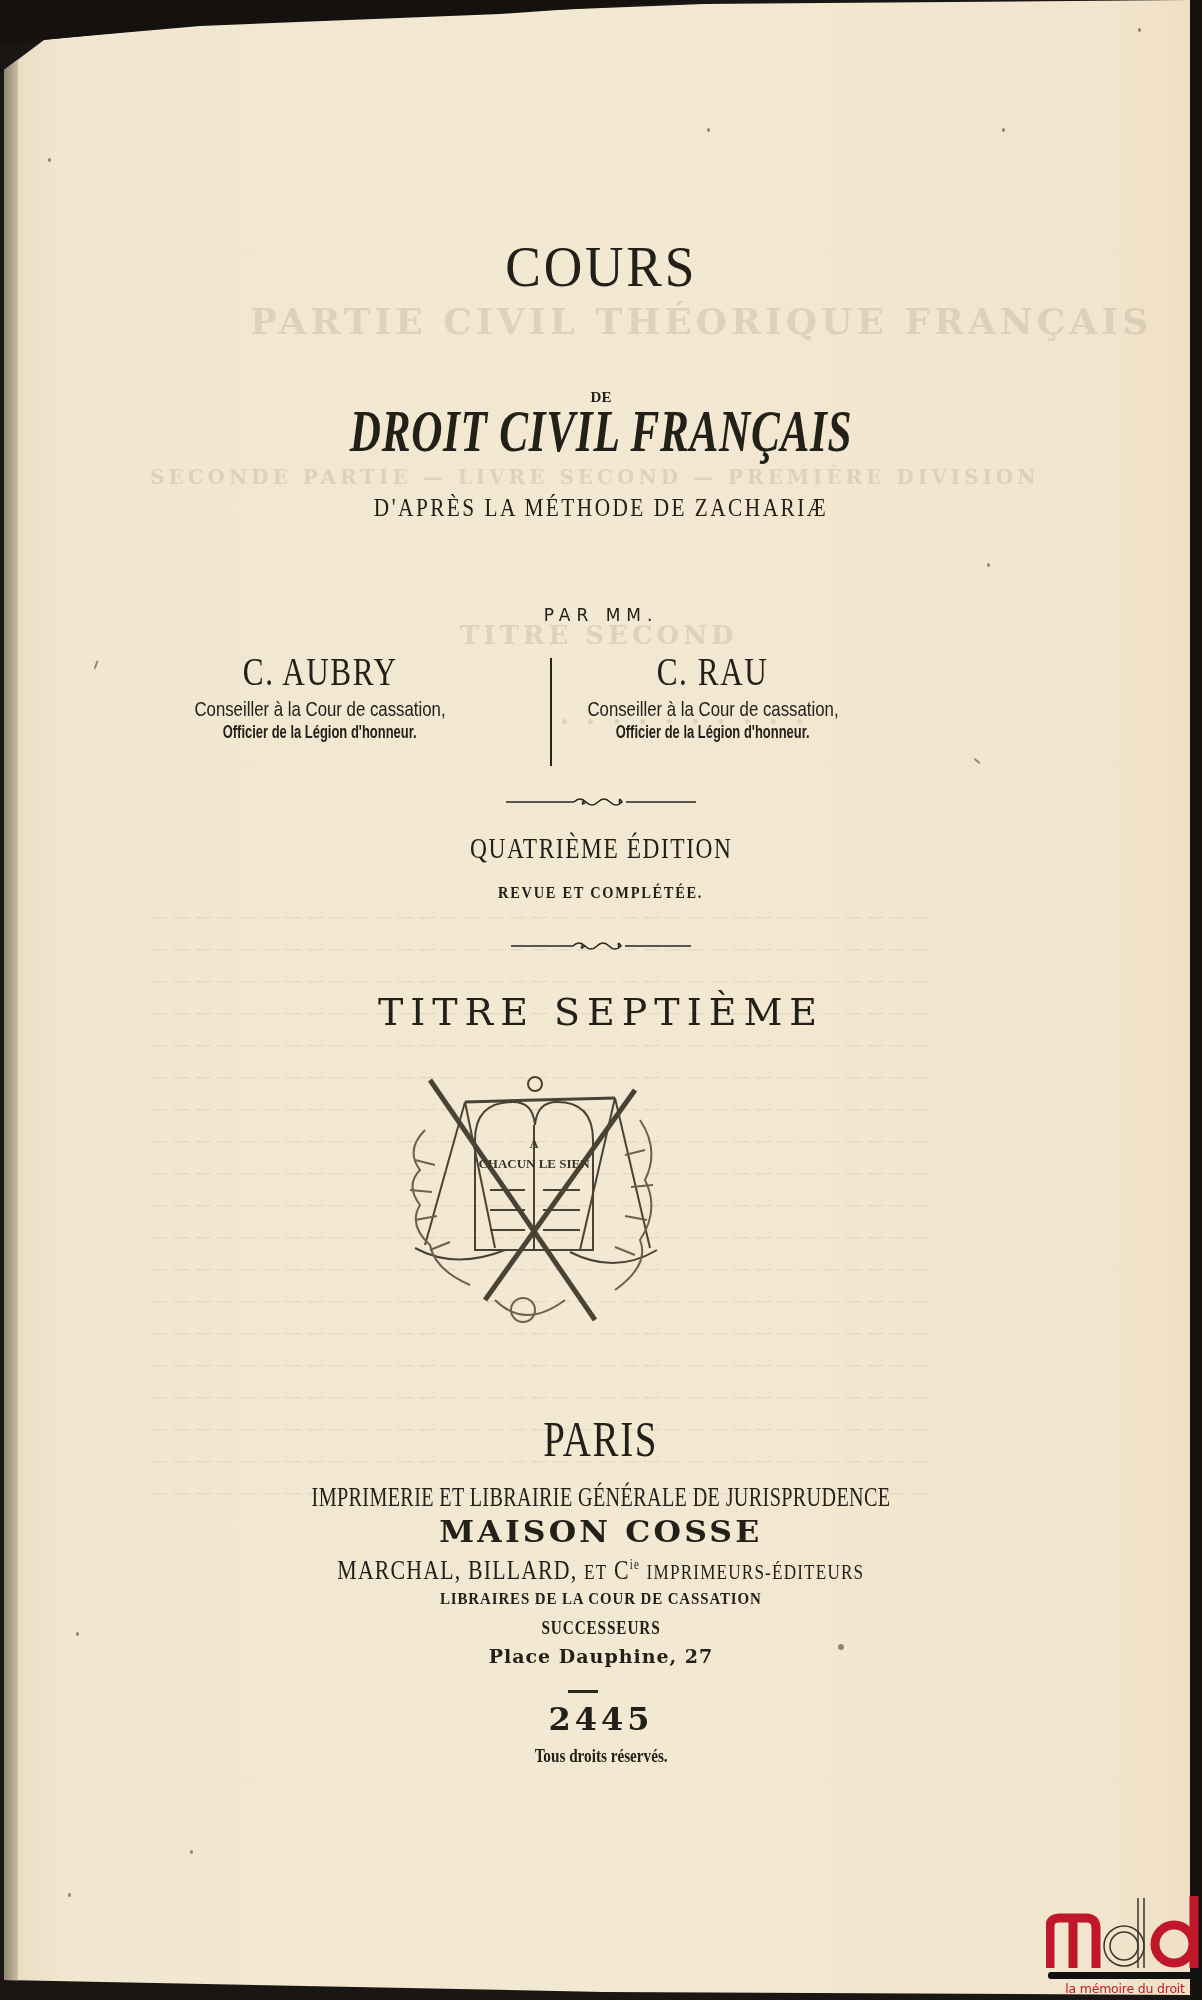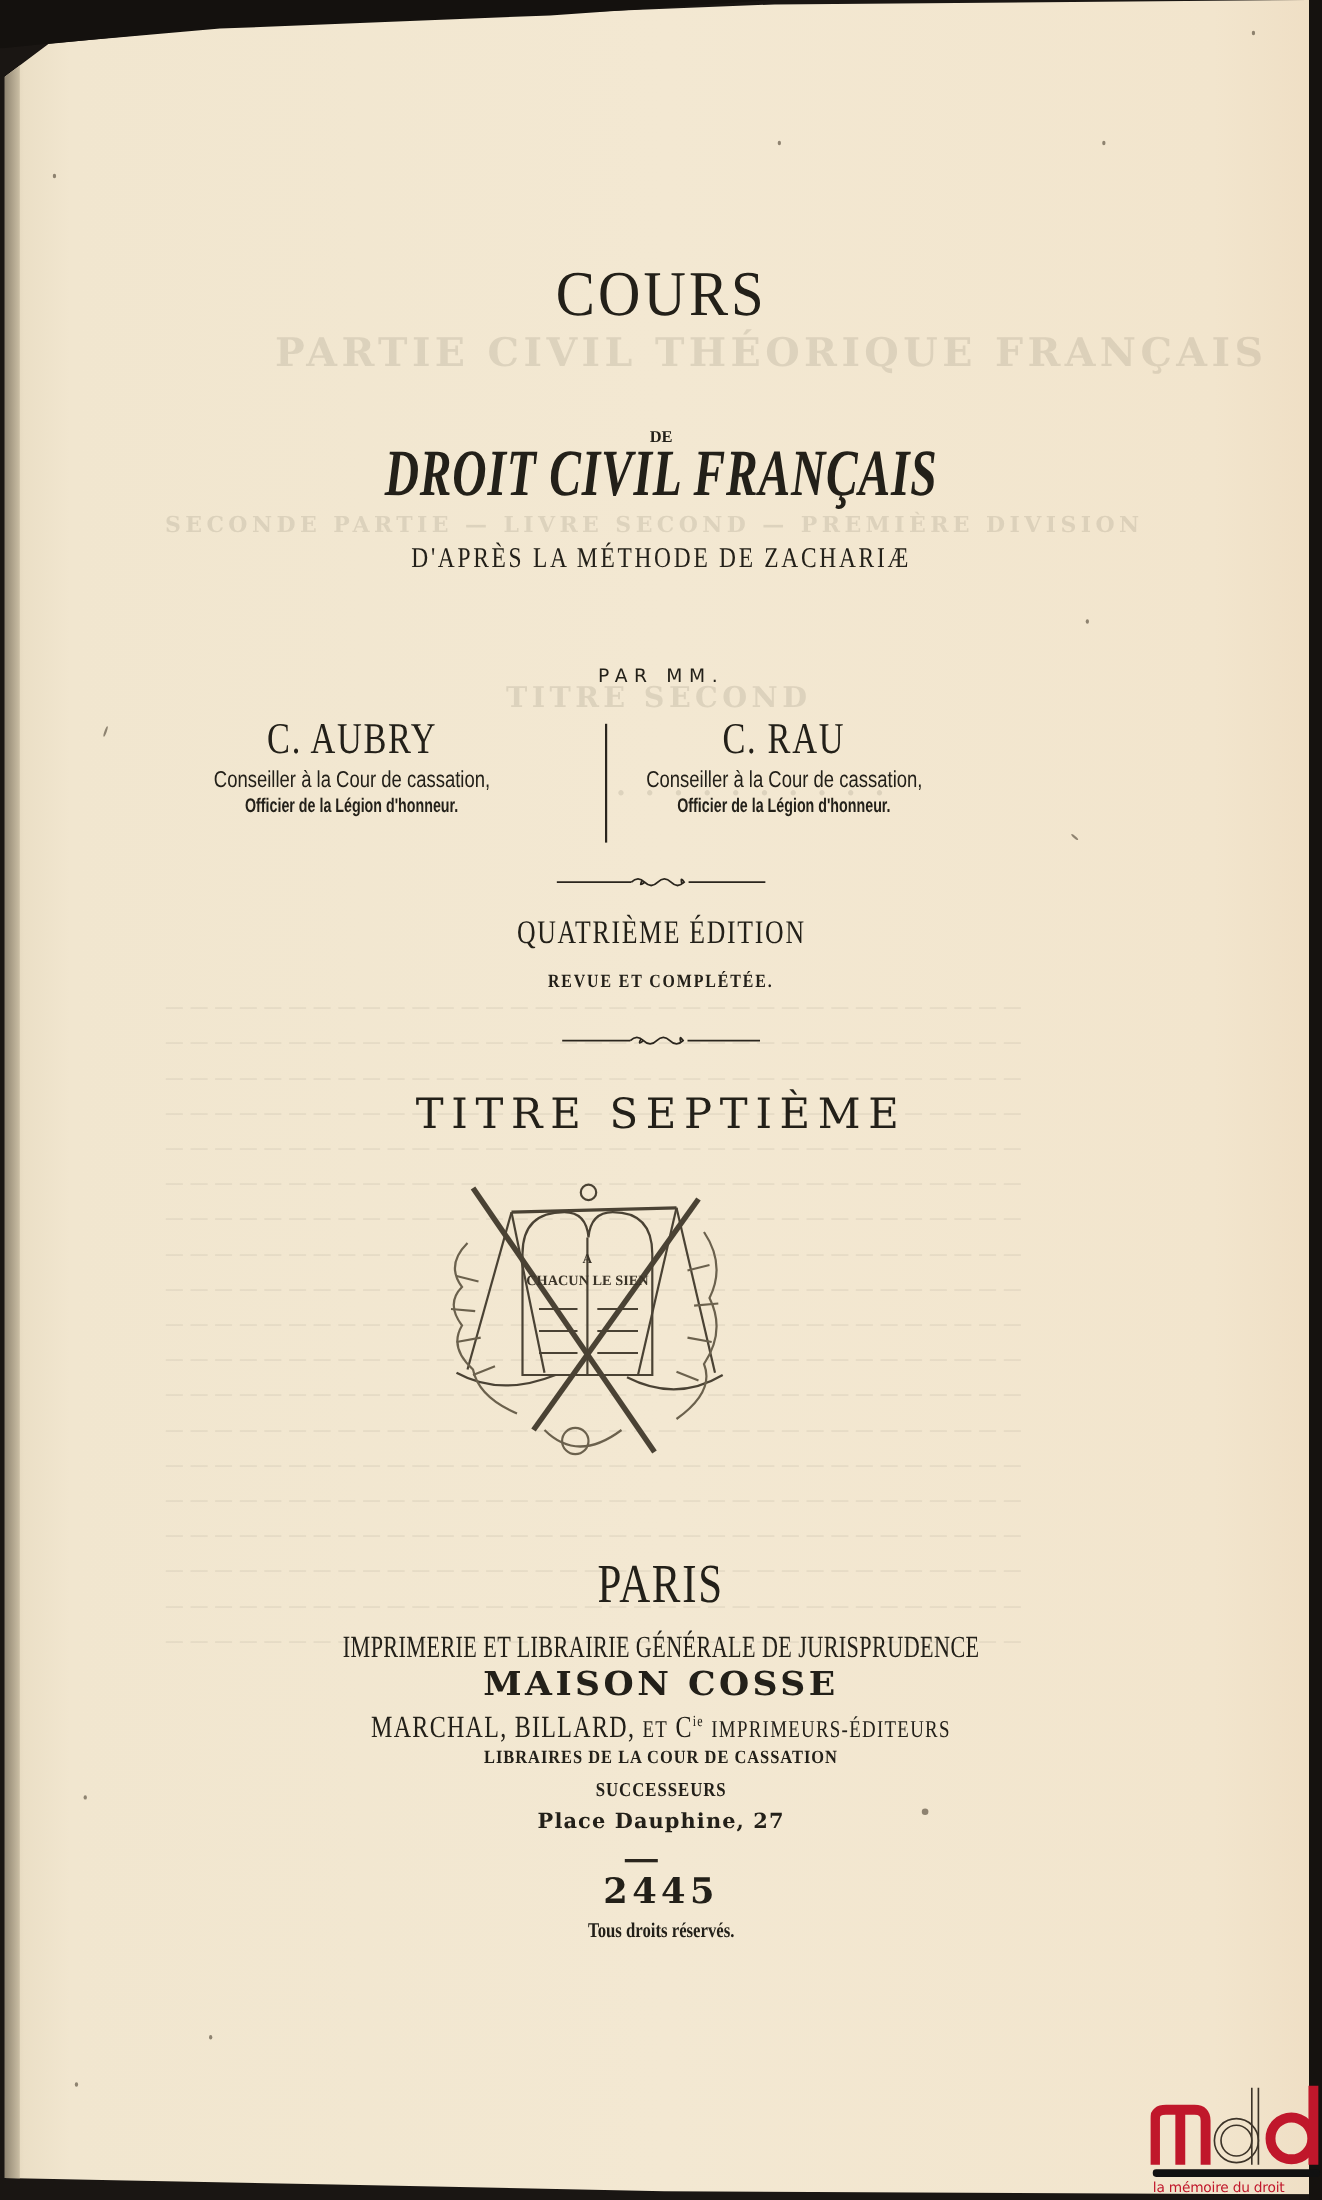--- a/index.html
+++ b/index.html
@@ -79,21 +79,21 @@
   .place span { font-family: "DejaVu Serif", serif; letter-spacing: 1px; }
   .rule-short { position: absolute; left: 568px; top: 1690px; width: 30px; height: 3px; background: #2a251d; }
   .year { top: 1700px; font-size: 32px; font-weight: bold; }
   .year span { letter-spacing: 4px; }
   .rights { top: 1744px; font-size: 19px; font-weight: bold; }
   .rights span { transform: scaleX(0.8); }
 
   .specks i { position: absolute; width: 3px; height: 4px; background: rgba(60,50,35,0.55); border-radius: 50%; }
 
   
-  .logo { position: absolute; left: 1038px; top: 1895px; width: 164px; height: 105px; }
+  .logo { position: absolute; left: 1038px; top: 1895px; width: 164px; height: 105px; text-align: center; }
   .logo-letters { position: absolute; left: 8px; top: 0; height: 75px; display: flex; align-items: flex-end; }
   .logo-bar { position: absolute; left: 10px; top: 77px; width: 152px; height: 7px; background: #111; border-radius: 3px; }
   .logo-tag { position: absolute; left: 10px; top: 86px; width: 154px; font-family: "DejaVu Sans", sans-serif;
               font-size: 12.5px; color: #c0172b; white-space: nowrap; letter-spacing: -0.2px; }
 </style>
 </head>
 <body>
 
 <div class="scan-bg"></div>
 <div class="page"></div>

